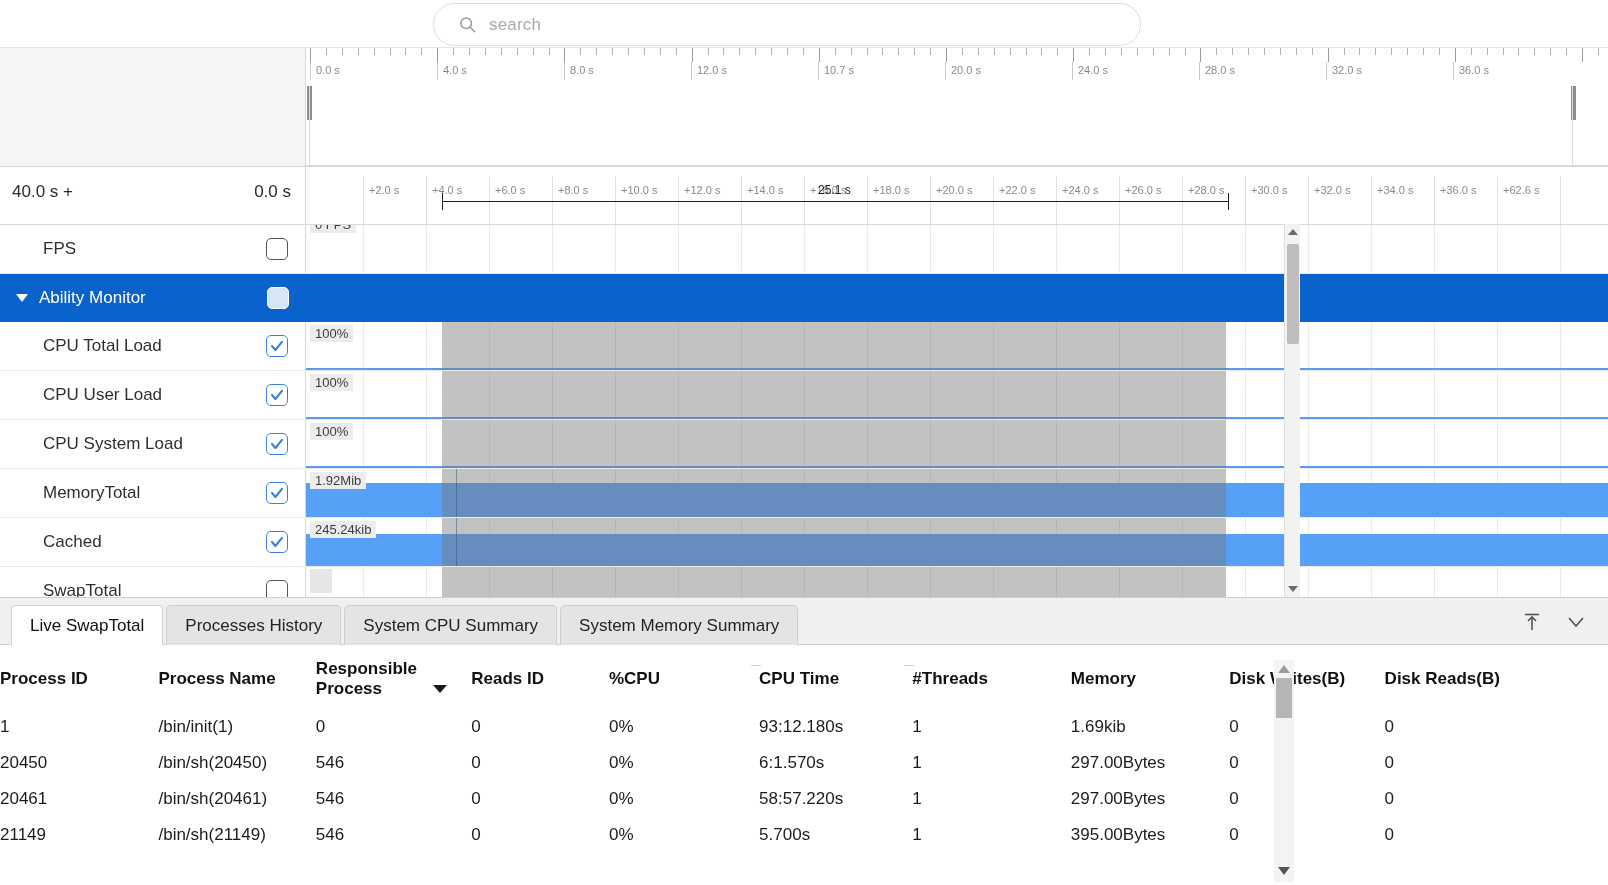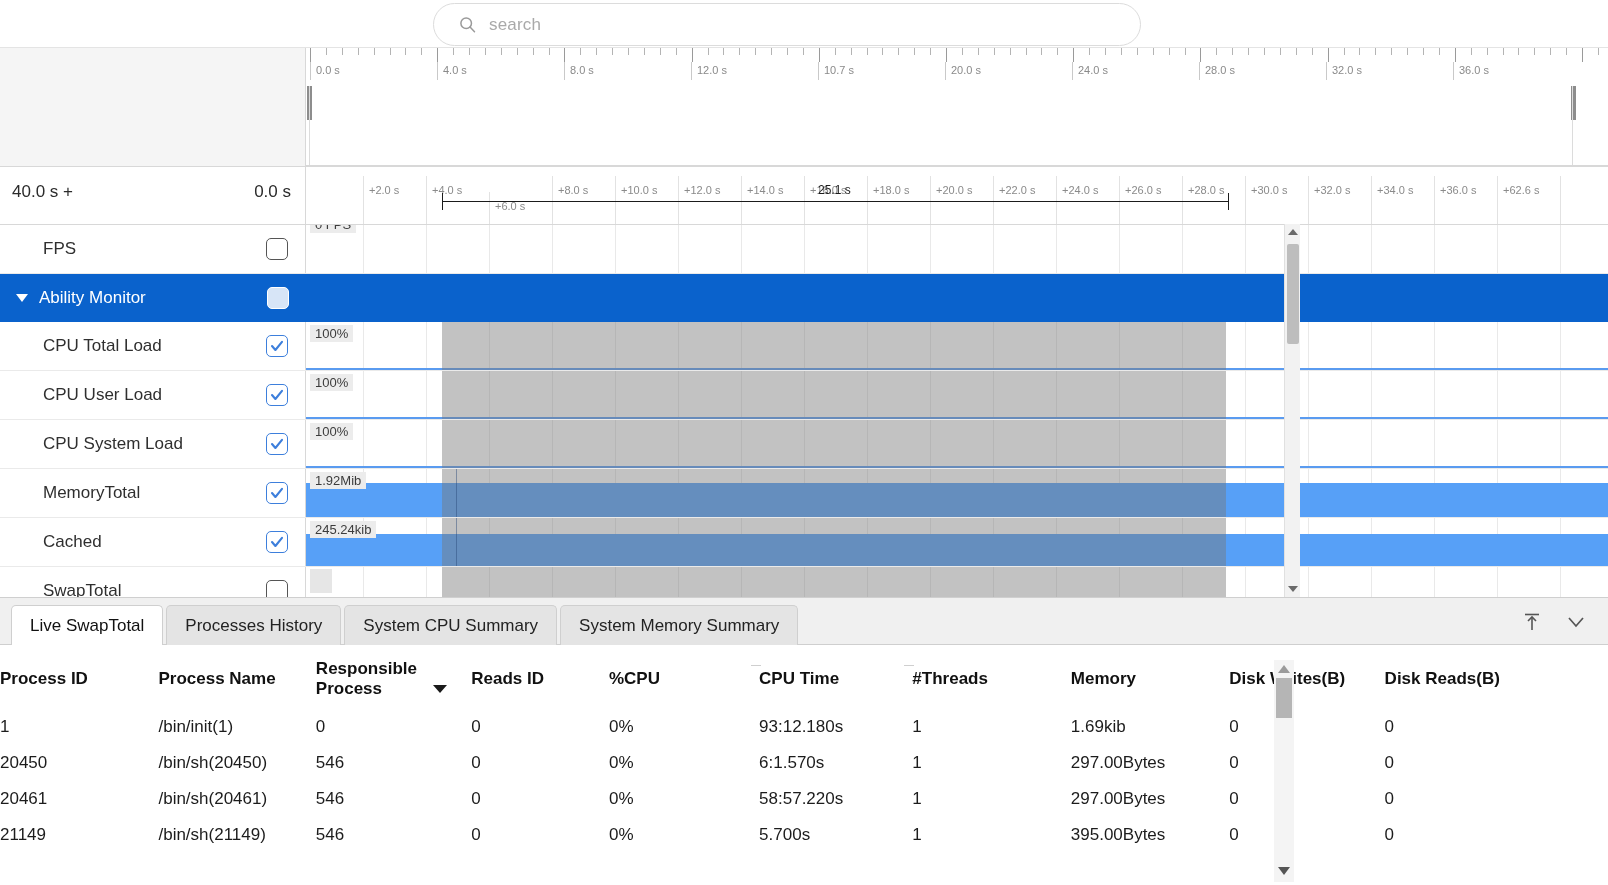--- a/index.html
+++ b/index.html
@@ -342,21 +342,21 @@
   </div>
 
   <div class="ruler-rel">
     <div id="rel-cells">
         <div class="rel-cell" style="left: 57px; width: 63px;">
           <span>+2.0 s</span>
         </div>
         <div class="rel-cell" style="left: 120px; width: 63px;">
           <span>+4.0 s</span>
         </div>
-        <div class="rel-cell" style="left: 183px; width: 63px; margin-top: 16px;">
+        <div class="rel-cell" style="left: 183px; width: 63px;">
           <span>+6.0 s</span>
         </div>
         <div class="rel-cell" style="left: 246px; width: 63px;">
           <span>+8.0 s</span>
         </div>
         <div class="rel-cell" style="left: 309px; width: 63px;">
           <span>+10.0 s</span>
         </div>
         <div class="rel-cell" style="left: 372px; width: 63px;">
           <span>+12.0 s</span>

